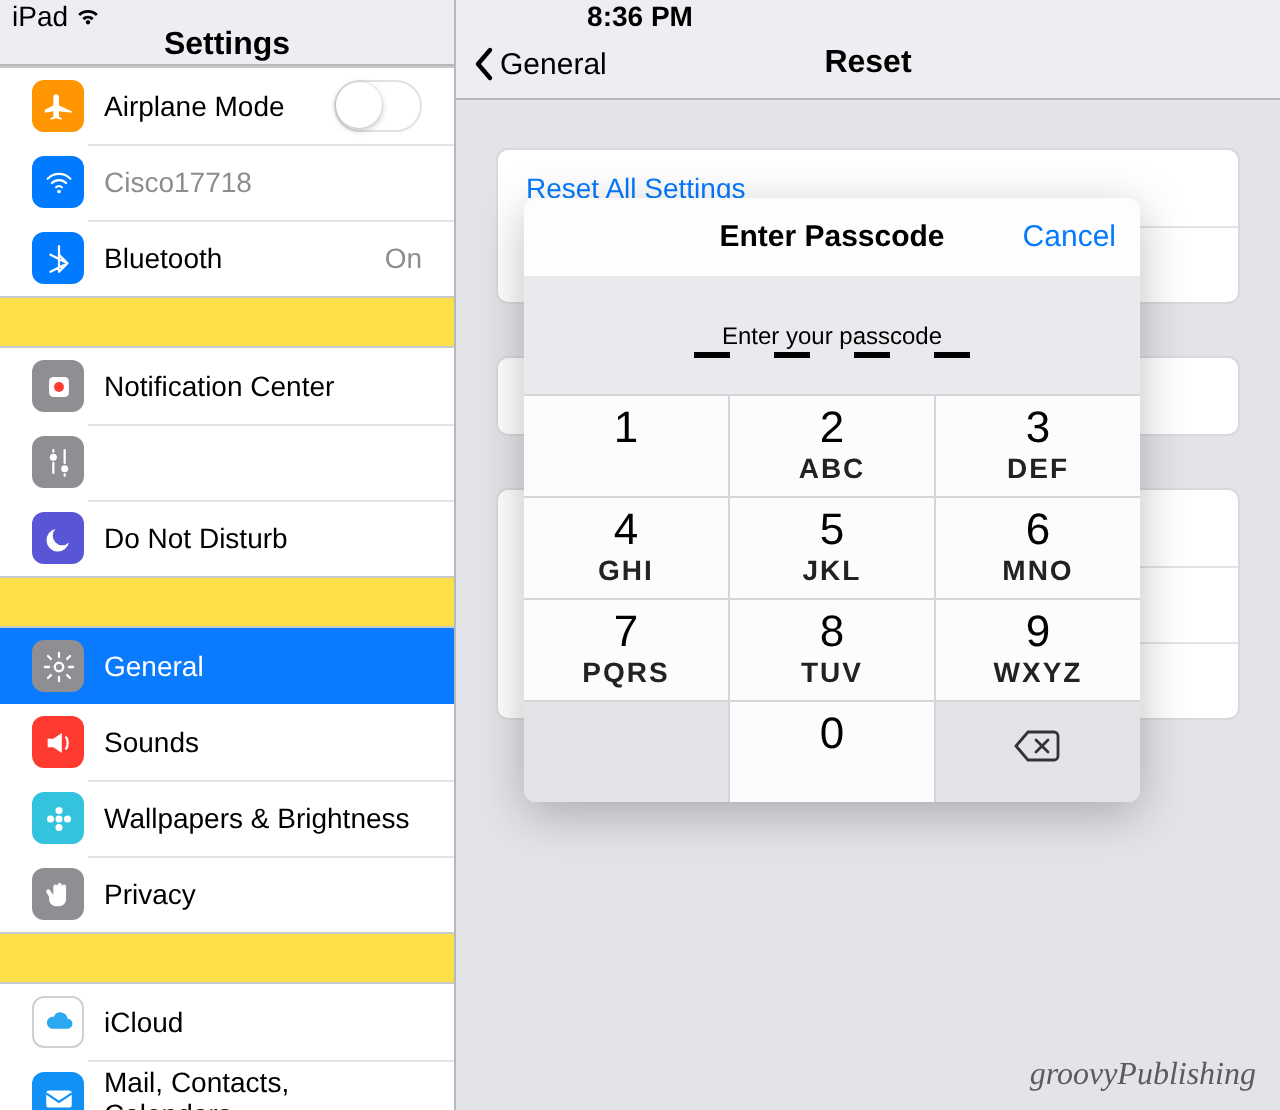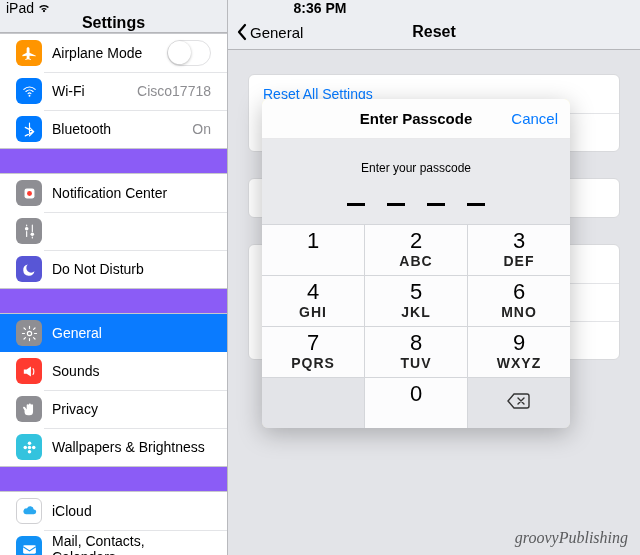--- a/index.html
+++ b/index.html
@@ -2,21 +2,21 @@
 <html><head>
 <meta charset="utf-8">
 <style>
 * { margin: 0; padding: 0; box-sizing: border-box; font-family: -apple-system, "Helvetica Neue", Arial, sans-serif; -webkit-font-smoothing: antialiased; }
 body { width: 640px; height: 555px; overflow: hidden; background: #d5d7dc; position: relative; }
 .statusbar { position: absolute; top: 0; left: 0; right: 0; height: 16px; font-size: 14px; display: flex; align-items: center; color: #000; z-index: 5; }
 .statusbar .device { position: absolute; left: 6px; display: flex; align-items: center; gap: 4px; }
 .statusbar .time { position: absolute; left: 0; right: 0; text-align: center; font-weight: 600; }
 .wifi-icon { display: inline-block; }
 .columns { display: flex; width: 100%; height: 100%; padding-top: 0; }
-.left { width: 228px; background: #8b5cf6; border-right: 1px solid #b8b9bd; display: flex; flex-direction: column; }
+.left { width: 228px; background: #fde047; border-right: 1px solid #b8b9bd; display: flex; flex-direction: column; }
 .right { flex: 1; background: #e3e4e8; display: flex; flex-direction: column; }
 .header { height: 50px; display: flex; align-items: center; justify-content: center; position: relative; border-bottom: 1px solid #b5b6ba; background: #eceef2; padding-top: 14px; }
 .header .title { font-size: 16px; font-weight: 700; }
 .header .back { position: absolute; left: 8px; bottom: 8px; display: flex; align-items: center; color: #000; font-size: 15px; }
 .header .back svg { margin-right: 2px; }
 .group { background: #fff; border-top: 1px solid #c7c8cc; border-bottom: 1px solid #c7c8cc; }
 .gap { height: 24px; }
 .gap-sm { height: 10px; }
 .row { height: 38px; display: flex; align-items: center; padding: 0 16px; font-size: 14px; color: #000; position: relative; }
 .row + .row::before { content: ""; position: absolute; top: 0; left: 44px; right: 0; height: 1px; background: #e3e4e7; }
@@ -29,21 +29,21 @@
 .toggle .knob { position: absolute; width: 23px; height: 23px; border-radius: 50%; background: #fff; top: 0; left: 0; box-shadow: 0 1px 3px rgba(0,0,0,.25), 0 0 1px rgba(0,0,0,.1); }
 .content { padding: 0 20px; }
 .reset-list { background: #fff; border-radius: 6px; border: 1px solid #d8d9dc; overflow: hidden; }
 .reset-row { height: 38px; display: flex; align-items: center; padding: 0 14px; color: #067aff; font-size: 14px; position: relative; }
 .reset-row + .reset-row::before { content: ""; position: absolute; top: 0; left: 14px; right: 0; height: 1px; background: #e3e4e7; }
 .overlay { position: absolute; left: 262px; top: 99px; width: 308px; background: #fef9c3; border-radius: 6px; box-shadow: 0 6px 24px rgba(0,0,0,.25); z-index: 50; overflow: hidden; }
 .ov-head { height: 40px; display: flex; align-items: center; justify-content: center; position: relative; background: #fdfdfd; border-bottom: 1px solid #e8e8ea; }
 .ov-head .ov-title { font-weight: 700; font-size: 15px; }
 .ov-head .ov-cancel { position: absolute; right: 12px; color: #067aff; font-size: 15px; }
 .ov-body { padding: 22px 0 18px; text-align: center; background: #e9eaed; }
-.ov-body .msg { font-size: 12px; color: #000; margin-bottom: 28px; }
+.ov-body .msg { font-size: 12px; color: #000; margin-bottom: 1px; }
 .dashes { display: flex; justify-content: center; gap: 22px; }
 .dash { width: 18px; height: 2.5px; background: #000; }
 .keypad { display: grid; grid-template-columns: repeat(3, 1fr); background: #d4d6da; gap: 1px; border-top: 1px solid #d4d6da; }
 .key { background: #fcfcfd; height: 50px; display: flex; flex-direction: column; align-items: center; justify-content: center; cursor: pointer; }
 .key .digit { font-size: 22px; font-weight: 400; line-height: 1; }
 .key .letters { font-size: 14px; letter-spacing: 1px; color: #222; margin-top: 1px; font-weight: 600; }
 .key.blank { background: #e3e4e8; cursor: default; }
 .key.del { background: #e3e4e8; }
 .watermark { position: absolute; right: 12px; bottom: 8px; font-size: 16px; font-style: italic; font-family: Georgia, serif; color: #5a5b5d; z-index: 3; }
 </style>
@@ -81,21 +81,20 @@
               <div class="knob"></div>
             </div>
           </div>
           <div class="row">
             <div class="icon" style="background: rgb(0, 122, 255);">
               <svg width="17" height="17" viewBox="0 0 24 24">
                 <path d="M4 9c4.5-4.5 11.5-4.5 16 0M7 12c2.8-2.8 7.2-2.8 10 0M10 15c1.1-1.1 2.9-1.1 4 0" stroke="#fff" stroke-width="1.6" fill="none" stroke-linecap="round" stroke-linejoin="round"></path>
                 <circle cx="12" cy="18" r="1.3" fill="#fff"></circle>
               </svg>
             </div>
-            <span class="label">Wi-Fi</span>
             <span class="detail">Cisco17718</span>
           </div>
           <div class="row">
             <div class="icon" style="background: rgb(0, 122, 255);">
               <svg width="17" height="17" viewBox="0 0 24 24">
                 <path d="M12 3v18l6-6-12-6m0 12l12-6-6-6" stroke="#fff" stroke-width="1.6" fill="none" stroke-linecap="round" stroke-linejoin="round"></path>
               </svg>
             </div>
             <span class="label">Bluetooth</span>
             <span class="detail">On</span>
@@ -142,40 +141,40 @@
             <span class="label">General</span>
           </div>
           <div class="row">
             <div class="icon" style="background: rgb(255, 59, 48);">
               <svg width="17" height="17" viewBox="0 0 24 24">
                 <path d="M4 9v6h4l6 4V5l-6 4H4z" fill="#fff"></path>
                 <path d="M17 8c1.5 1.5 1.5 6.5 0 8" stroke="#fff" stroke-width="1.6" fill="none" stroke-linecap="round" stroke-linejoin="round"></path>
               </svg>
             </div>
             <span class="label">Sounds</span>
-          </div>
-          <div class="row">
-            <div class="icon" style="background: rgb(142, 142, 147);">
-              <svg width="17" height="17" viewBox="0 0 24 24">
-                <path d="M8 12V6a1.5 1.5 0 1 1 3 0v5V5a1.5 1.5 0 1 1 3 0v6V6a1.5 1.5 0 1 1 3 0v9a5 5 0 0 1-5 5h-2a5 5 0 0 1-5-5v-2l-2-3a1.5 1.5 0 0 1 2.5-1.5L8 12z" fill="#fff"></path>
-              </svg>
-            </div>
-            <span class="label">Privacy</span>
           </div>
           <div class="row">
             <div class="icon" style="background: rgb(51, 195, 222);">
               <svg width="17" height="17" viewBox="0 0 24 24">
                 <circle cx="12" cy="12" r="2.5" fill="#fff"></circle>
                 <circle cx="12" cy="6" r="2.5" fill="#fff"></circle>
                 <circle cx="12" cy="18" r="2.5" fill="#fff"></circle>
                 <circle cx="6" cy="12" r="2.5" fill="#fff"></circle>
                 <circle cx="18" cy="12" r="2.5" fill="#fff"></circle>
               </svg>
             </div>
             <span class="label">Wallpapers &amp; Brightness</span>
+          </div>
+          <div class="row">
+            <div class="icon" style="background: rgb(142, 142, 147);">
+              <svg width="17" height="17" viewBox="0 0 24 24">
+                <path d="M8 12V6a1.5 1.5 0 1 1 3 0v5V5a1.5 1.5 0 1 1 3 0v6V6a1.5 1.5 0 1 1 3 0v9a5 5 0 0 1-5 5h-2a5 5 0 0 1-5-5v-2l-2-3a1.5 1.5 0 0 1 2.5-1.5L8 12z" fill="#fff"></path>
+              </svg>
+            </div>
+            <span class="label">Privacy</span>
           </div>
         </div>
         <div class="gap"></div>
         <div class="group">
           <div class="row">
             <div class="icon" style="background: rgb(255, 255, 255); border: 1px solid rgb(208, 208, 211);">
               <svg width="17" height="17" viewBox="0 0 24 24">
                 <path d="M18 16a3.5 3.5 0 0 0 0-7 5 5 0 0 0-9.6-1.4A4 4 0 0 0 7 16h11z" fill="#2aa8f0"></path>
               </svg>
             </div>

